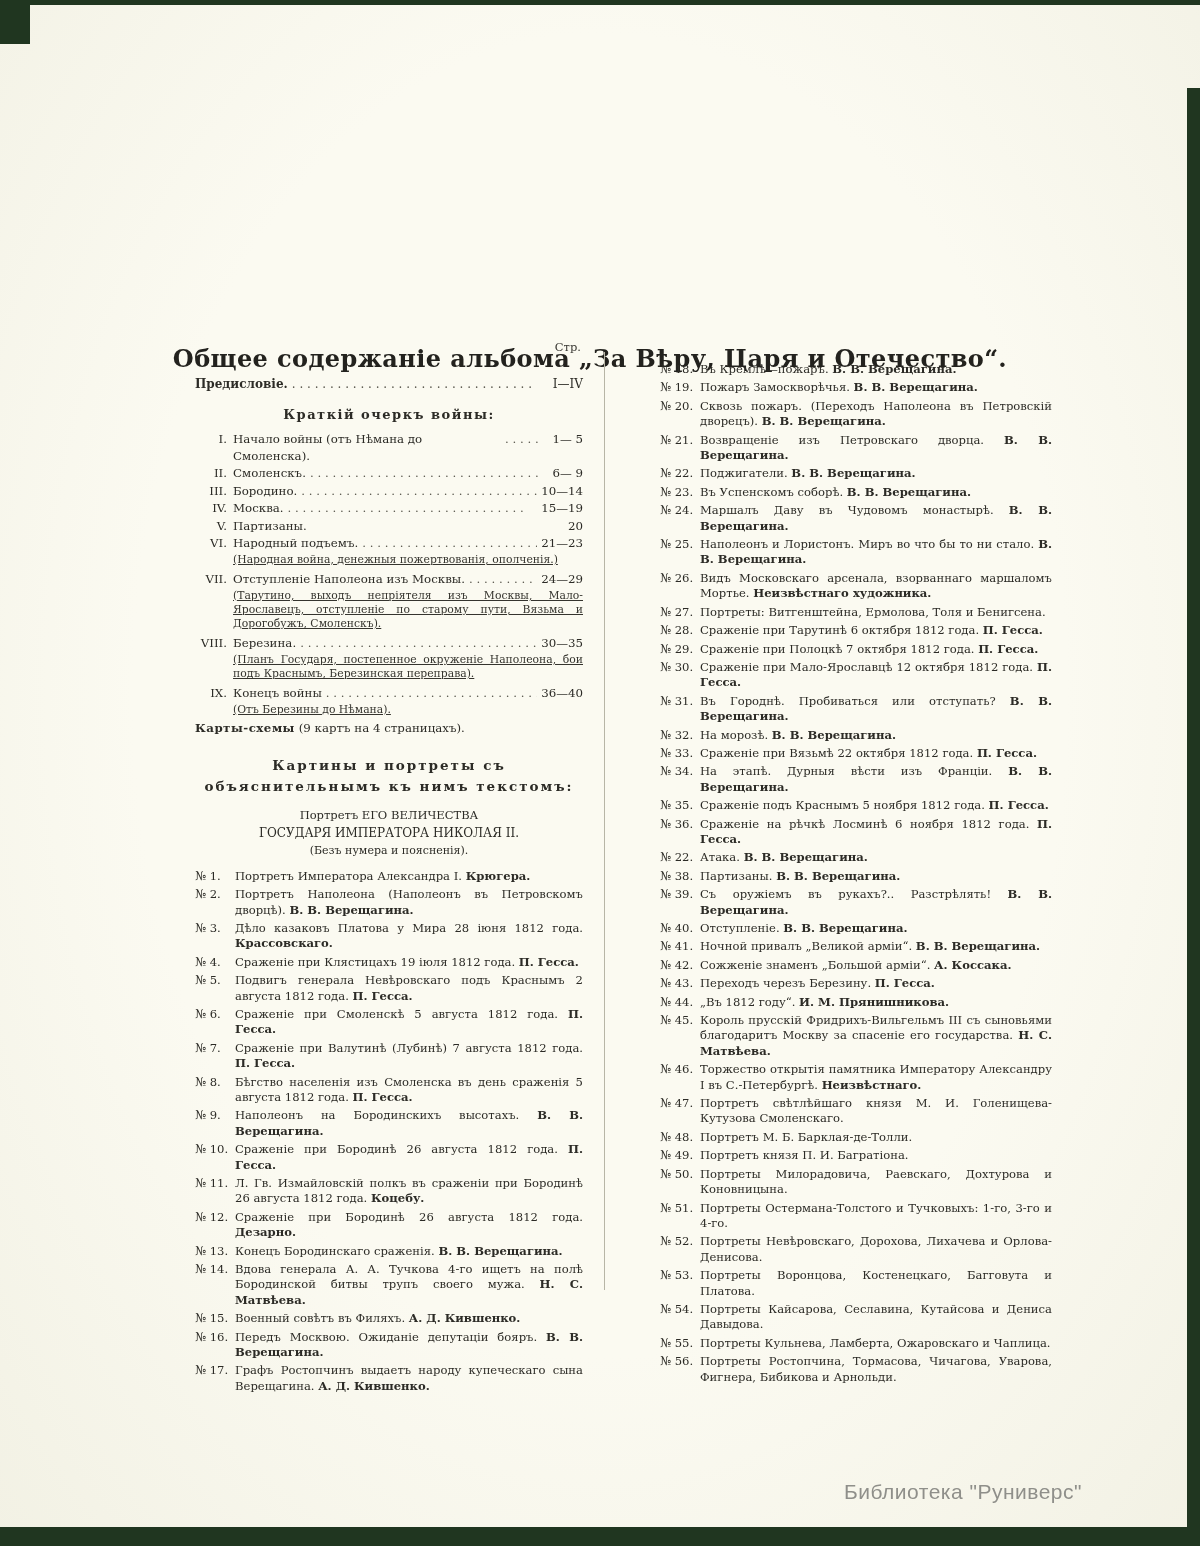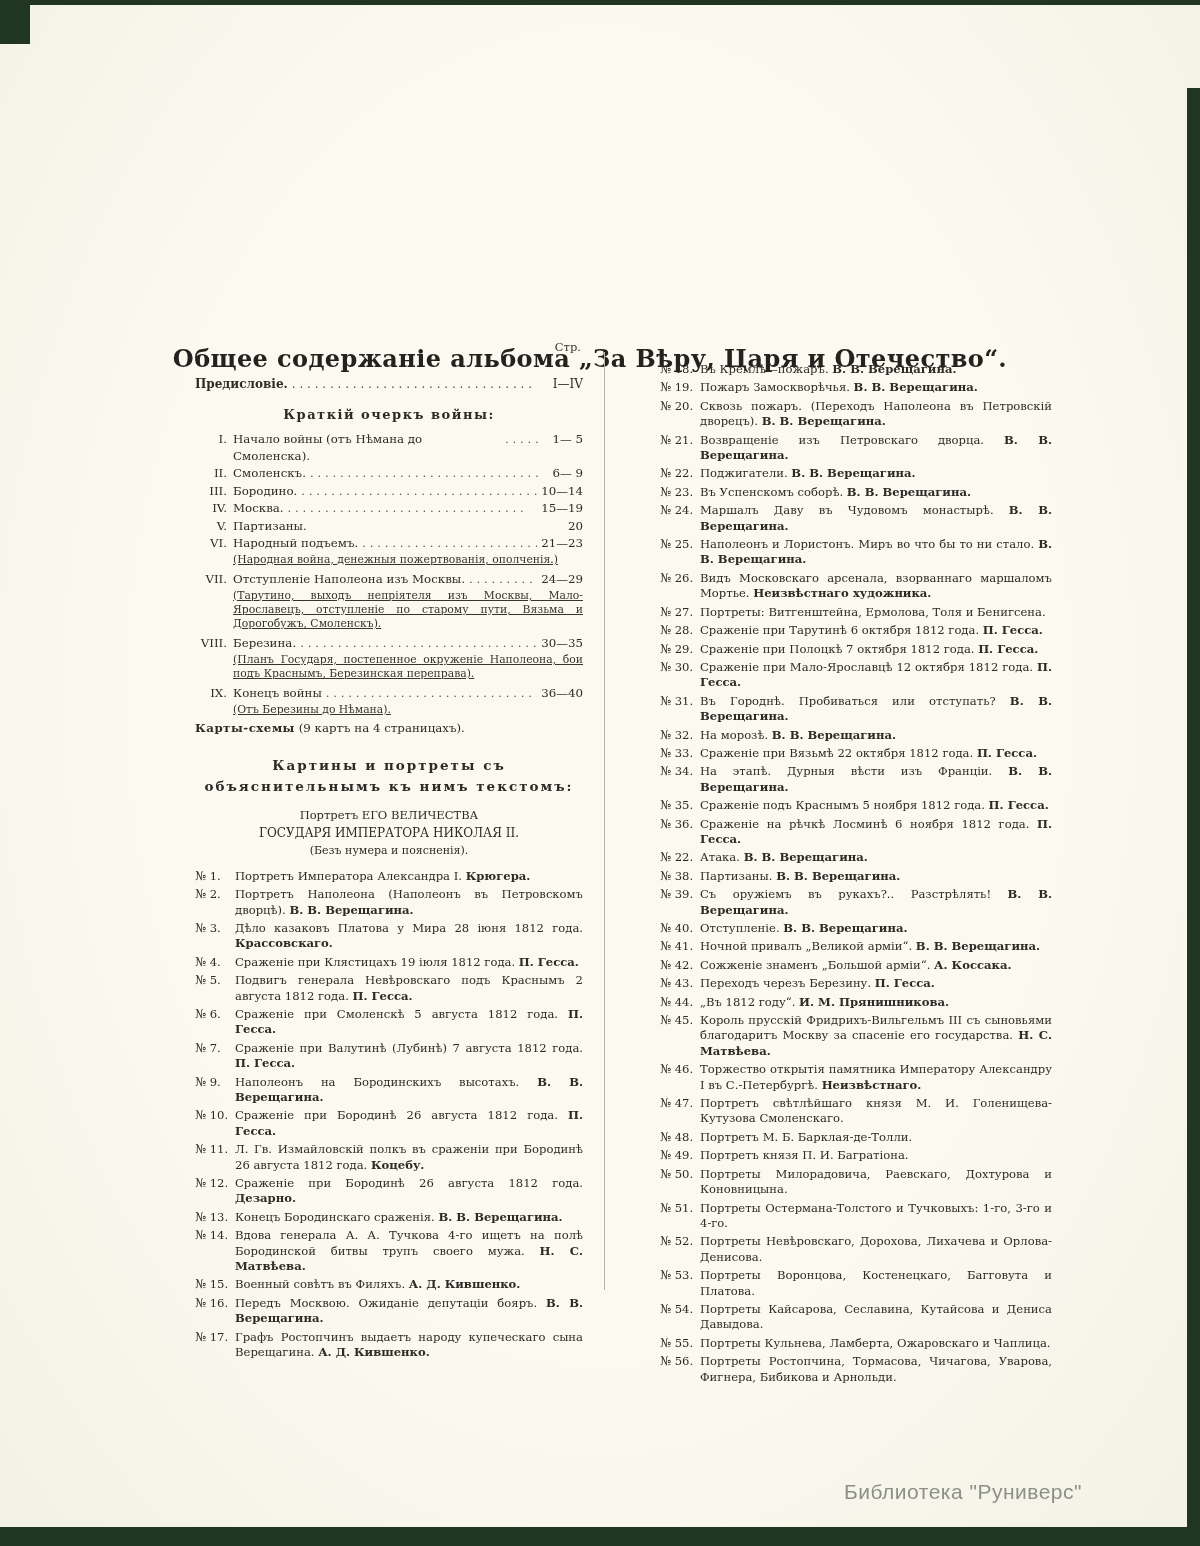--- a/index.html
+++ b/index.html
@@ -145,20 +145,21 @@
     </div>
 
     <div>
         <div class="pic-item"><span class="num">№ 1.</span><span>Портретъ Императора Александра I. </span><b class="author">Крюгера.</b></div>
         <div class="pic-item"><span class="num">№ 2.</span><span>Портретъ Наполеона (Наполеонъ въ Петровскомъ дворцѣ). </span><b class="author">В. В. Верещагина.</b></div>
         <div class="pic-item"><span class="num">№ 3.</span><span>Дѣло казаковъ Платова у Мира 28 іюня 1812 года. </span><b class="author">Крассовскаго.</b></div>
         <div class="pic-item"><span class="num">№ 4.</span><span>Сраженіе при Клястицахъ 19 іюля 1812 года. </span><b class="author">П. Гесса.</b></div>
         <div class="pic-item"><span class="num">№ 5.</span><span>Подвигъ генерала Невѣровскаго подъ Краснымъ 2 августа 1812 года. </span><b class="author">П. Гесса.</b></div>
         <div class="pic-item"><span class="num">№ 6.</span><span>Сраженіе при Смоленскѣ 5 августа 1812 года. </span><b class="author">П. Гесса.</b></div>
         <div class="pic-item"><span class="num">№ 7.</span><span>Сраженіе при Валутинѣ (Лубинѣ) 7 августа 1812 года. </span><b class="author">П. Гесса.</b></div>
+        <div class="pic-item"><span class="num">№ 8.</span><span>Бѣгство населенія изъ Смоленска въ день сраженія 5 августа 1812 года. </span><b class="author">П. Гесса.</b></div>
         <div class="pic-item"><span class="num">№ 9.</span><span>Наполеонъ на Бородинскихъ высотахъ. </span><b class="author">В. В. Верещагина.</b></div>
         <div class="pic-item"><span class="num">№ 10.</span><span>Сраженіе при Бородинѣ 26 августа 1812 года. </span><b class="author">П. Гесса.</b></div>
         <div class="pic-item"><span class="num">№ 11.</span><span>Л. Гв. Измайловскій полкъ въ сраженіи при Бородинѣ 26 августа 1812 года. </span><b class="author">Коцебу.</b></div>
         <div class="pic-item"><span class="num">№ 12.</span><span>Сраженіе при Бородинѣ 26 августа 1812 года. </span><b class="author">Дезарно.</b></div>
         <div class="pic-item"><span class="num">№ 13.</span><span>Конецъ Бородинскаго сраженія. </span><b class="author">В. В. Верещагина.</b></div>
         <div class="pic-item"><span class="num">№ 14.</span><span>Вдова генерала А. А. Тучкова 4-го ищетъ на полѣ Бородинской битвы трупъ своего мужа. </span><b class="author">Н. С. Матвѣева.</b></div>
         <div class="pic-item"><span class="num">№ 15.</span><span>Военный совѣтъ въ Филяхъ. </span><b class="author">А. Д. Кившенко.</b></div>
         <div class="pic-item"><span class="num">№ 16.</span><span>Передъ Москвою. Ожиданіе депутаціи бояръ. </span><b class="author">В. В. Верещагина.</b></div>
         <div class="pic-item"><span class="num">№ 17.</span><span>Графъ Ростопчинъ выдаетъ народу купеческаго сына Верещагина. </span><b class="author">А. Д. Кившенко.</b></div>
       </div>

